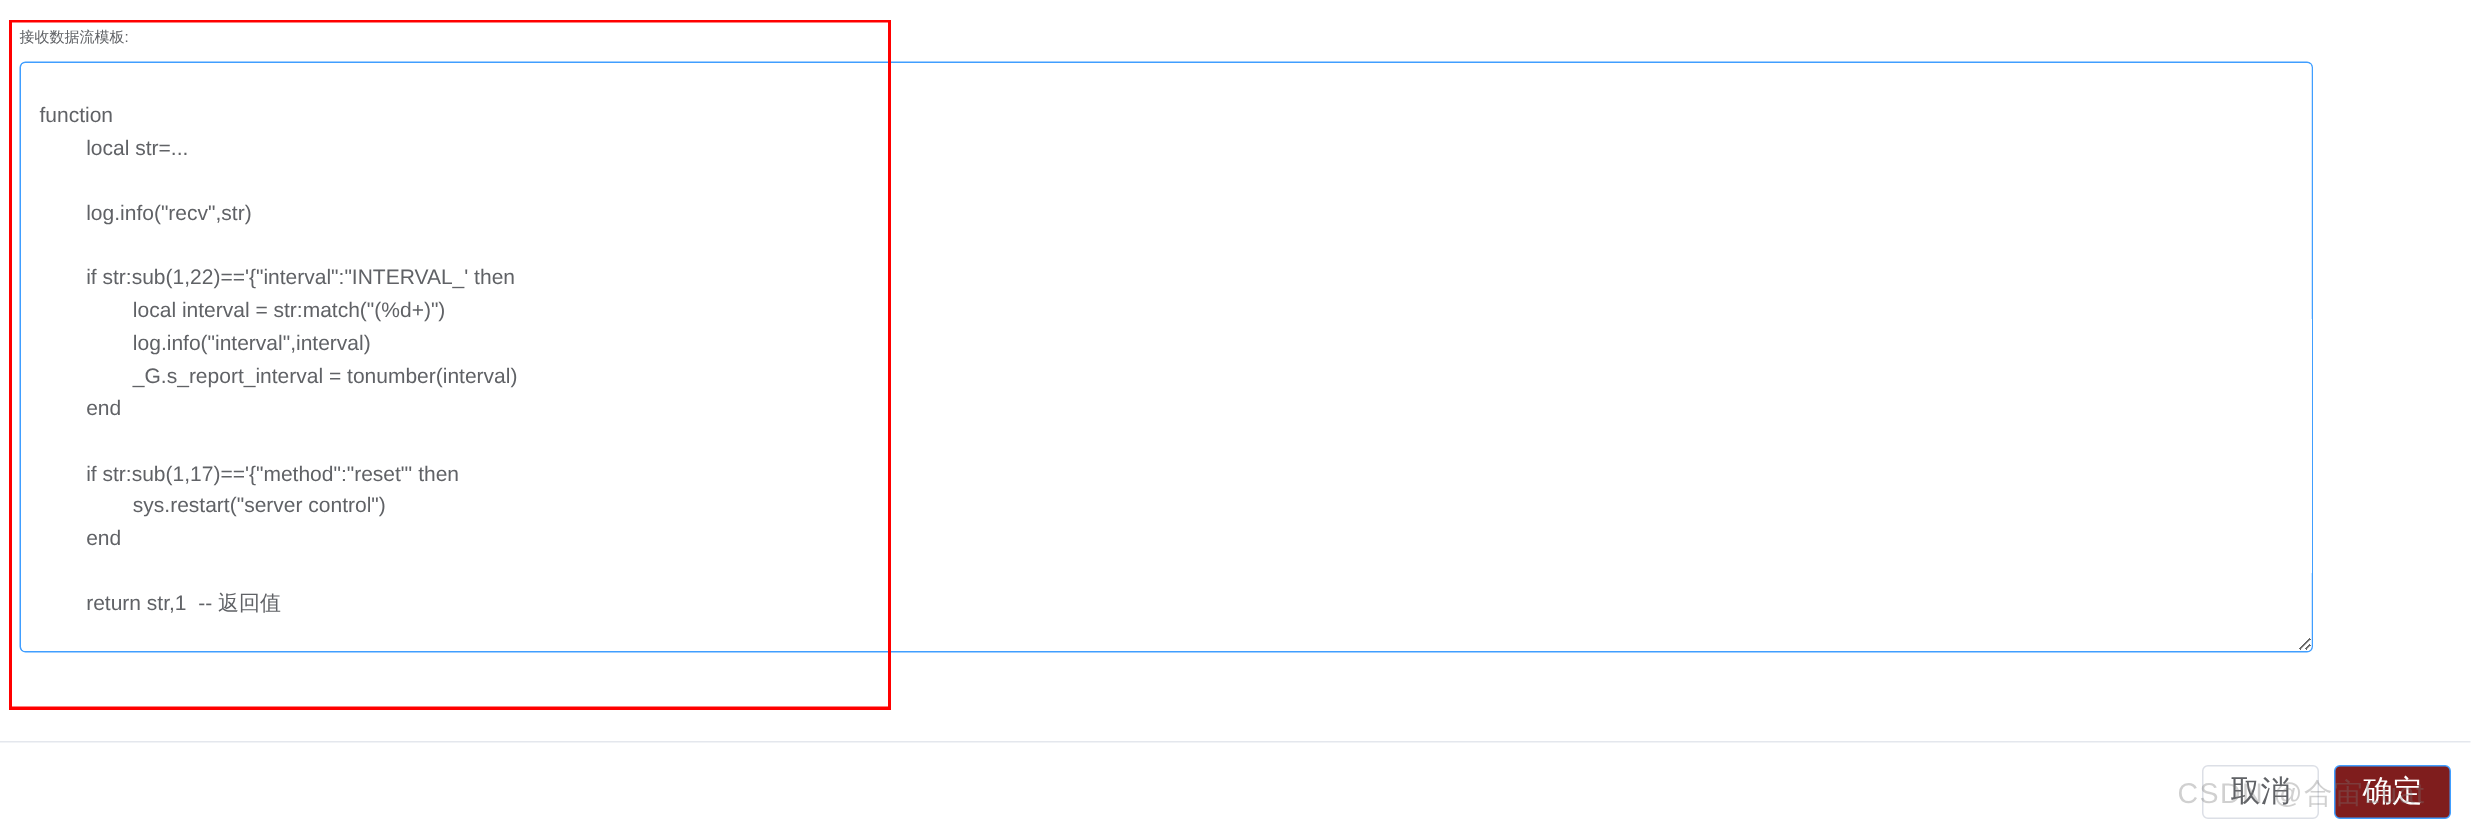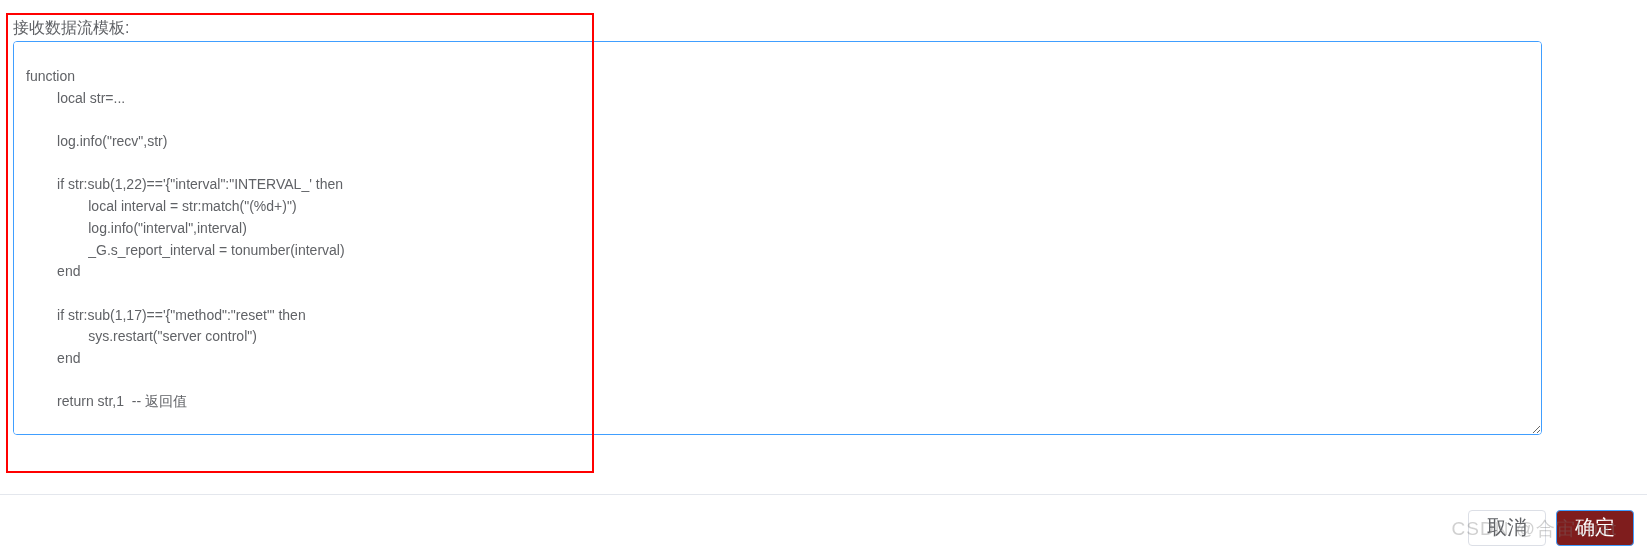--- a/index.html
+++ b/index.html
@@ -21,21 +21,21 @@
       width: 588px;
       height: 460px;
       border: 2px solid #ff0000;
       pointer-events: none;
       z-index: 10;
     }
     .field-label {
       position: absolute;
       top: 18px;
       left: 13px;
-      font-size: 16px;
+      font-size: 10px;
       color: #606266;
     }
     .code-textarea {
       position: absolute;
       top: 41px;
       left: 13px;
       width: 1529px;
       height: 394px;
       border: 1px solid #409eff;
       border-radius: 4px;

